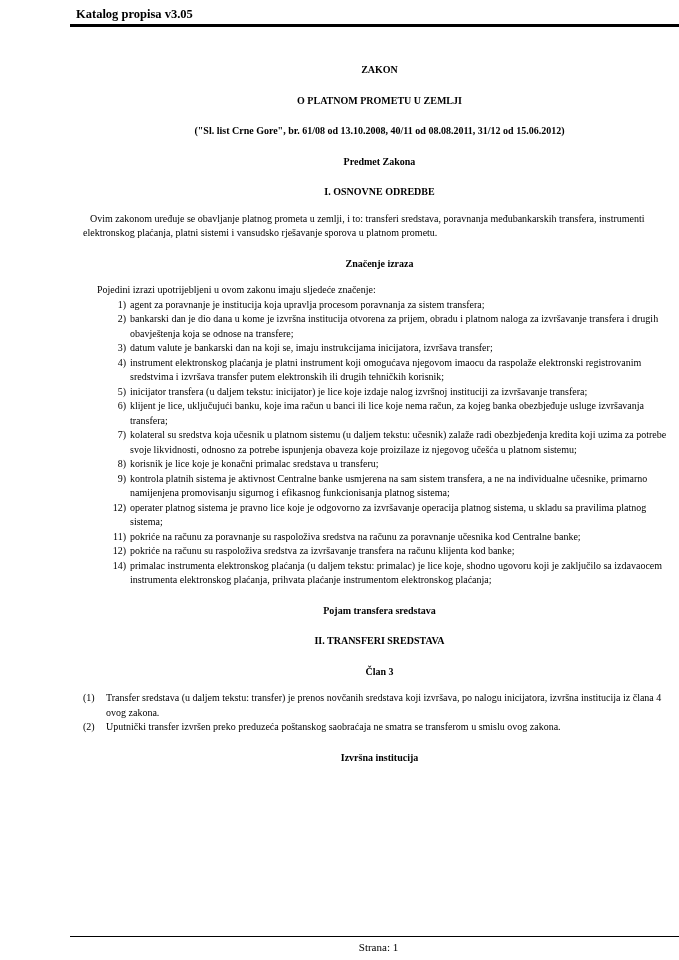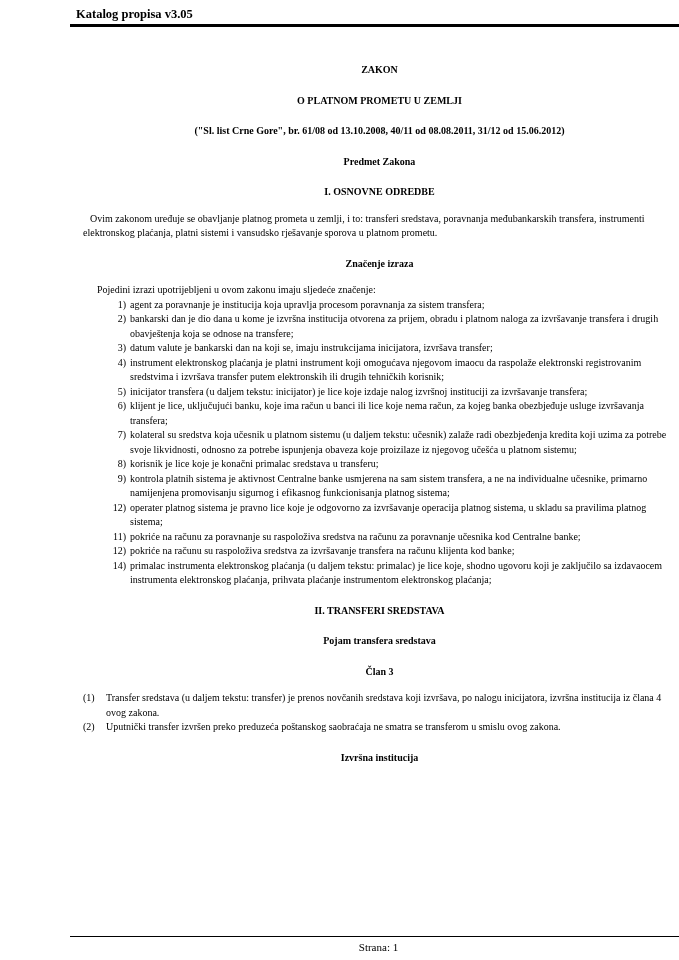--- a/index.html
+++ b/index.html
@@ -132,22 +132,22 @@
       <div class="ditem">
         <span class="dnum">12)</span>
         <span class="dtext">pokriće na računu su raspoloživa sredstva za izvršavanje transfera na računu klijenta kod banke;</span>
       </div>
       <div class="ditem">
         <span class="dnum">14)</span>
         <span class="dtext">primalac instrumenta elektronskog plaćanja (u daljem tekstu: primalac) je lice koje, shodno ugovoru koji je zaključilo sa izdavaocem instrumenta elektronskog plaćanja, prihvata plaćanje instrumentom elektronskog plaćanja;</span>
       </div>
     </div>
 
+    <div class="h">Pojam transfera sredstava</div>
     <div class="h">II. TRANSFERI SREDSTAVA</div>
-    <div class="h">Pojam transfera sredstava</div>
     <div class="h">Član 3</div>
 
     <div>
       <div class="aitem">
         <span class="anum">(1)</span>
         <span class="atext">Transfer sredstava (u daljem tekstu: transfer) je prenos novčanih sredstava koji izvršava, po nalogu inicijatora, izvršna institucija iz člana 4 ovog zakona.</span>
       </div>
       <div class="aitem">
         <span class="anum">(2)</span>
         <span class="atext">Uputnički transfer izvršen preko preduzeća poštanskog saobraćaja ne smatra se transferom u smislu ovog zakona.</span>

